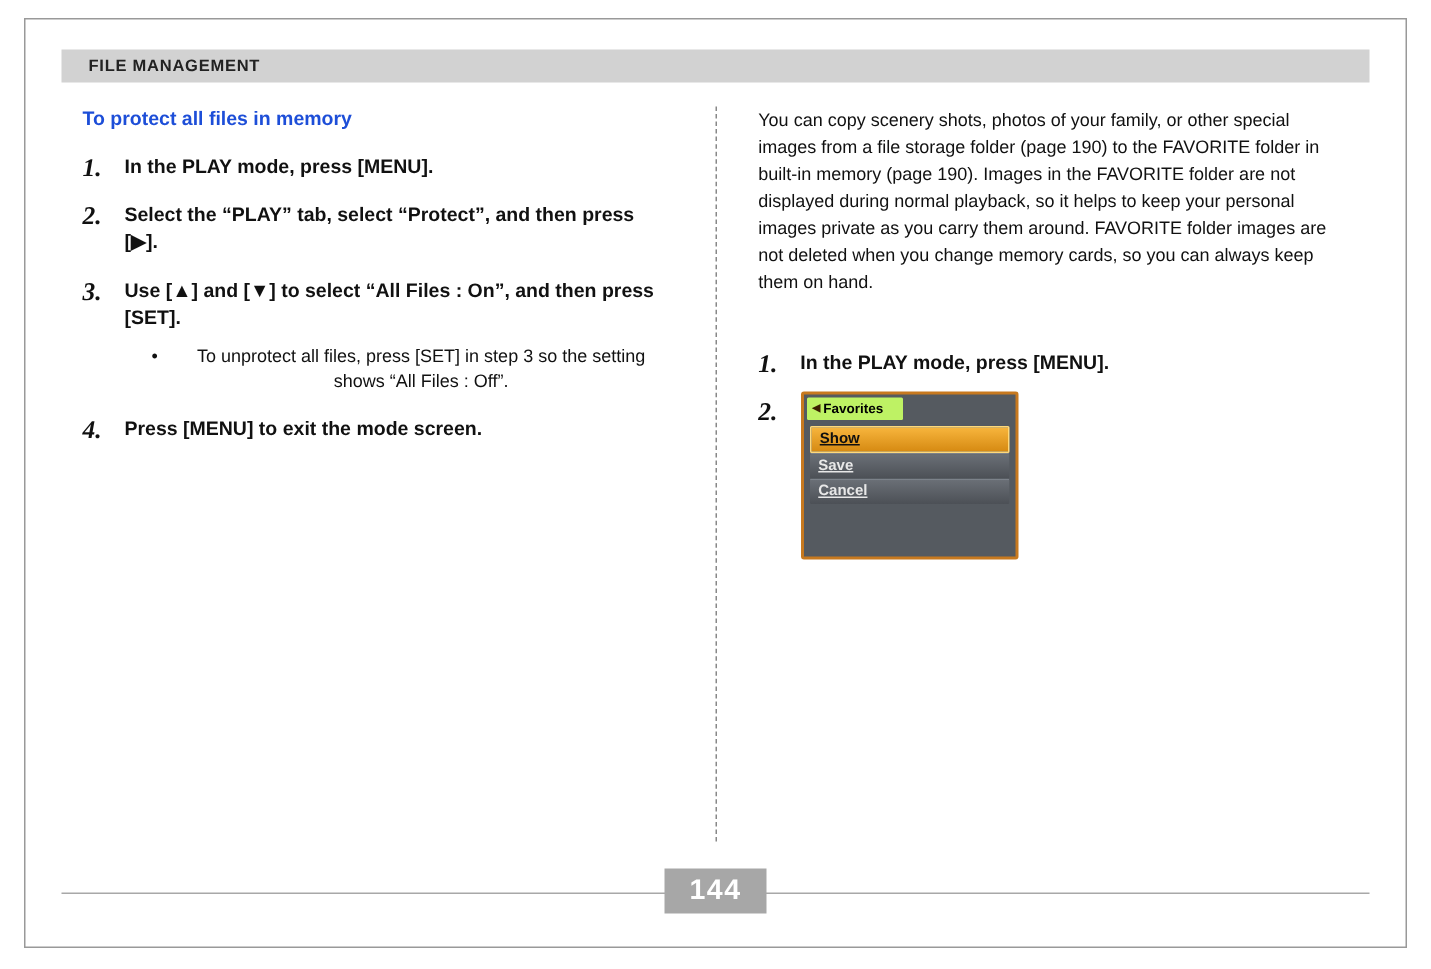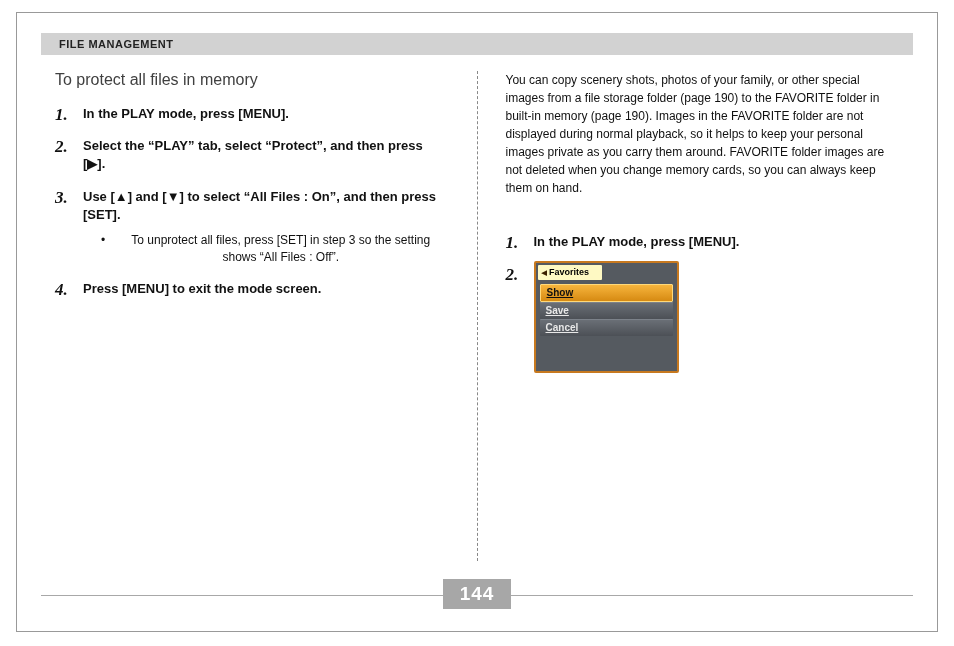--- a/index.html
+++ b/index.html
@@ -48,23 +48,23 @@
   .col {
     flex: 1;
     position: relative;
   }
   .divider {
     width: 0;
     border-left: 1px dashed #888;
     margin: 0 4px;
   }
   h2.section {
-    font-size: 16px;
-    font-weight: normal;
-    color: #404040;
+    font-size: 13px;
+    font-weight: bold;
+    color: #1d4ed8;
     margin-bottom: 16px;
   }
   ol.steps {
     list-style: none;
     counter-reset: step;
     padding-left: 0;
   }
   ol.steps > li {
     counter-increment: step;
     position: relative;
@@ -132,21 +132,21 @@
     height: 112px;
     background: #555a60;
     border: 2px solid #c7791f;
     border-radius: 2px;
     position: relative;
     overflow: hidden;
     flex-shrink: 0;
     margin-top: -4px;
   }
   .menu-title {
-    background: #fef9c3;
+    background: #bef264;
     color: #000;
     font-size: 9px;
     padding: 1px 4px;
     display: flex;
     align-items: center;
     gap: 2px;
     width: 64px;
     margin-left: 2px;
     margin-top: 2px;
     border-radius: 1px;

